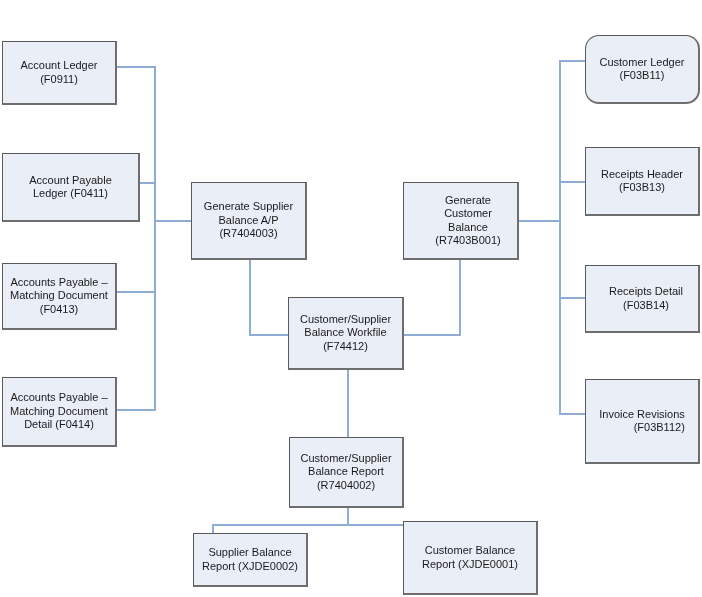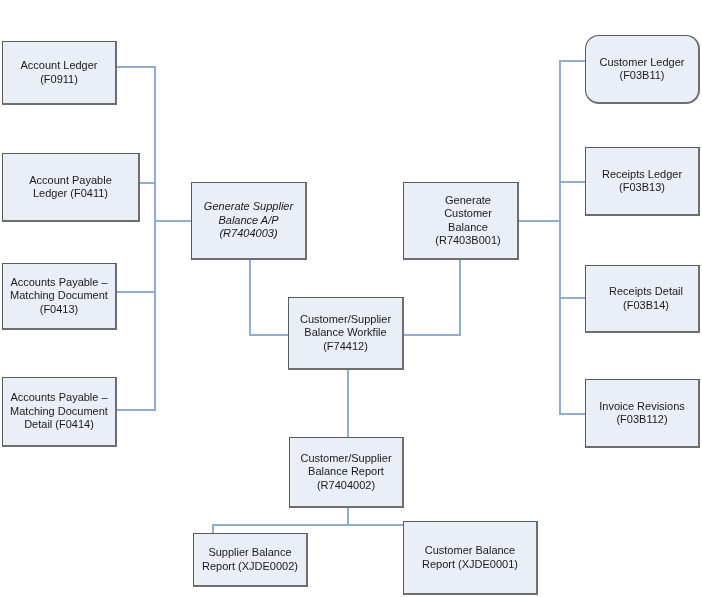--- a/index.html
+++ b/index.html
@@ -79,39 +79,39 @@
       <div class="node" style="left: 2px; top: 14px; width: 115px; height: 64px;">Account Ledger
 (F0911)</div>
       <div class="node" style="left: 2px; top: 126px; width: 138px; height: 69px;">Account Payable
 Ledger (F0411)</div>
       <div class="node" style="left: 2px; top: 236px; width: 115px; height: 67px;">Accounts Payable –
 Matching Document
 (F0413)</div>
       <div class="node" style="left: 2px; top: 350px; width: 115px; height: 70px;">Accounts Payable –
 Matching Document
 Detail  (F0414)</div>
-      <div class="node" style="left: 191px; top: 155px; width: 116px; height: 78px; font-style: italic;">Generate Supplier
+      <div class="node" style="left: 191px; top: 155px; width: 116px; height: 78px;">Generate Supplier
 Balance A/P
 (R7404003)</div>
       <div class="node" style="left: 403px; top: 155px; width: 116px; height: 78px; padding-left: 20px;">Generate Customer
 Balance
 (R7403B001)</div>
       <div class="node" style="left: 288px; top: 270px; width: 116px; height: 73px;">Customer/Supplier
 Balance Workfile
 (F74412)</div>
       <div class="node" style="left: 289px; top: 410px; width: 115px; height: 71px;">Customer/Supplier
 Balance Report
 (R7404002)</div>
       <div class="node" style="left: 193px; top: 506px; width: 115px; height: 54px;">Supplier Balance
 Report (XJDE0002)</div>
       <div class="node" style="left: 403px; top: 494px; width: 135px; height: 74px;">Customer Balance
 Report  (XJDE0001)</div>
       <div class="node" style="left: 585px; top: 8px; width: 115px; height: 69px; border-radius: 14px;">Customer Ledger
 (F03B11)</div>
-      <div class="node" style="left: 585px; top: 120px; width: 115px; height: 69px;">Receipts Ledger
+      <div class="node" style="left: 585px; top: 120px; width: 115px; height: 69px;">Receipts Header
 (F03B13)</div>
       <div class="node" style="left: 585px; top: 238px; width: 115px; height: 68px; padding-left: 13px;">Receipts Detail
 (F03B14)</div>
-      <div class="node" style="left: 585px; top: 352px; width: 115px; height: 69px;">Invoice Revisions
+      <div class="node" style="left: 585px; top: 352px; width: 115px; height: 85px; text-align: right;">Invoice Revisions
 (F03B112)</div>
     </div>
 
 </div>
 
 </body></html>

